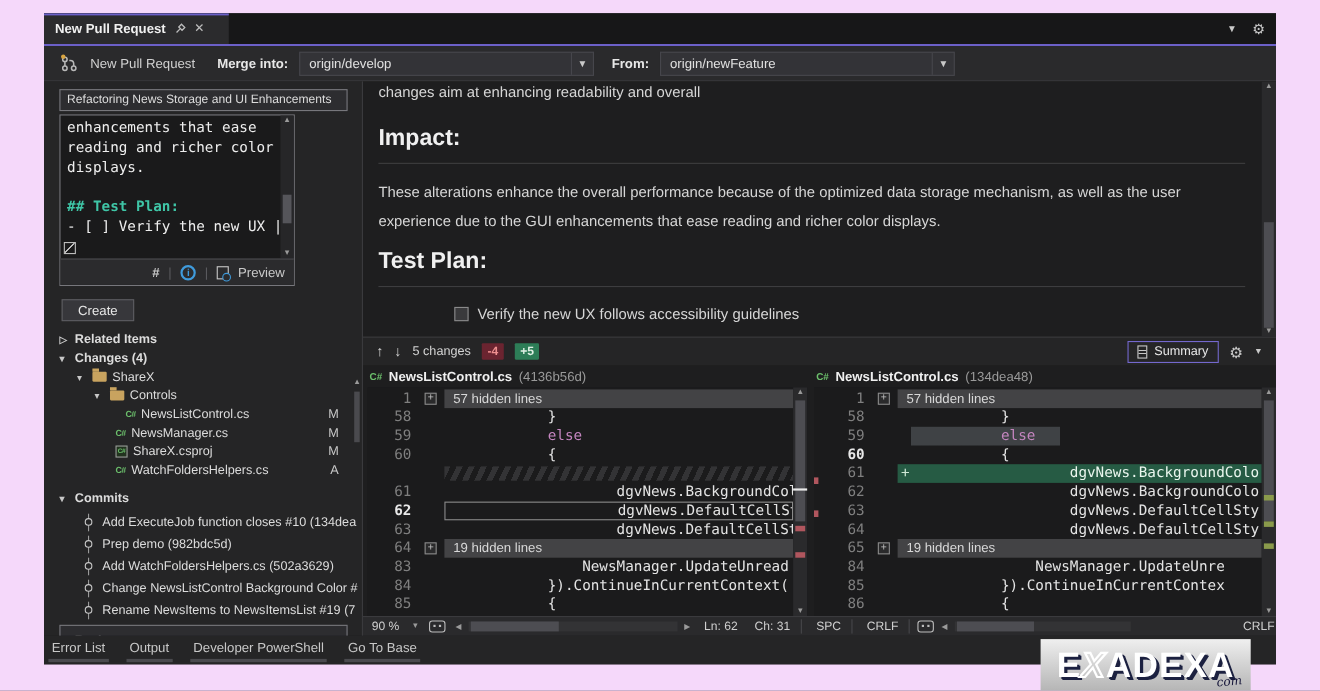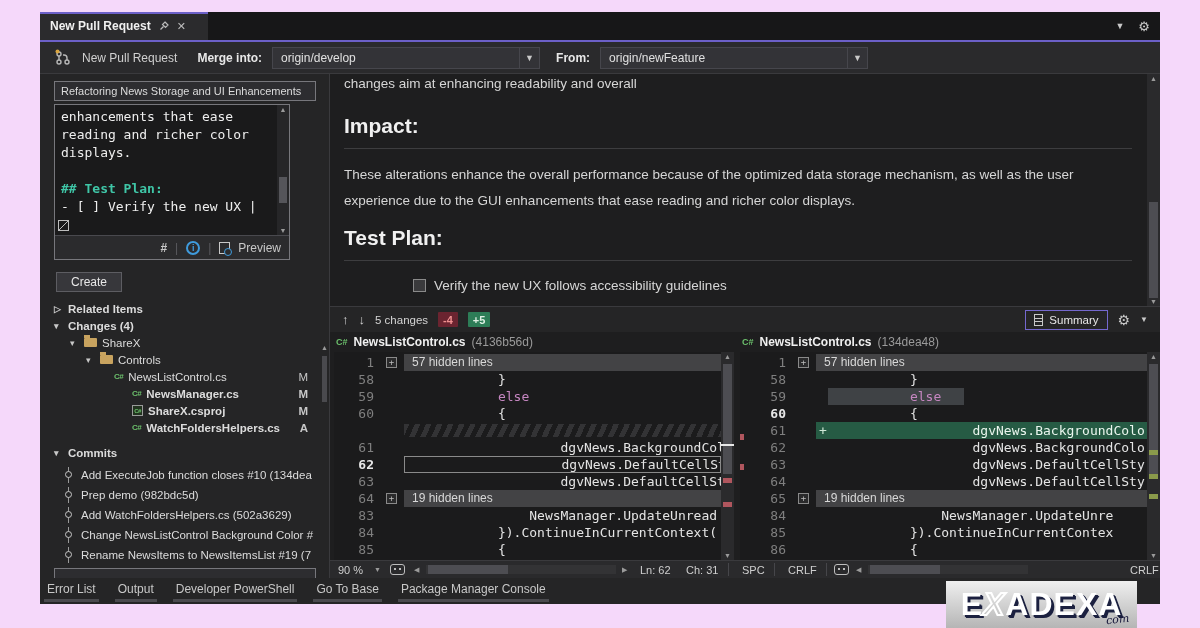--- a/index.html
+++ b/index.html
@@ -24,21 +24,21 @@
   .dropdown { height:22px; background:#333337; border:1px solid #46464c; display:flex; align-items:center; font-size:12px; color:#e0e0e0; }
   .dropdown .val { flex:1; padding:0 8px; white-space:nowrap; overflow:hidden; }
   .dropdown .dd-btn { width:20px; height:100%; border-left:1px solid #46464c; display:flex; align-items:center; justify-content:center; color:#c9c9c9; font-size:9px; }
   .dd-merge { width:268px; }
   .dd-from  { width:268px; }
   .branch-icon { width:18px; height:18px; position:relative; }
 
   
   .left-panel { position:absolute; left:0; top:62px; width:290px; height:504px; background:#252526; border-right:1px solid #3a3a3d; overflow:hidden; }
   .pr-title { position:absolute; left:14px; top:7px; width:262px; height:20px; background:#2d2d30; border:1px solid #77777c; color:#dcdcdc; font-size:11px; line-height:18px; padding:0 6px; white-space:nowrap; overflow:hidden; }
-  .desc-box { position:absolute; left:14px; top:30px; width:236px; height:156px; border:1px solid #77777c; background:#1a1a1b; }
+  .desc-box { position:absolute; left:14px; top:30px; width:214px; height:156px; border:1px solid #77777c; background:#1a1a1b; }
   .desc-edit { position:absolute; left:0; top:0; right:0; height:130px; padding:3px 6px; font-family:"DejaVu Sans Mono", monospace; font-size:13px; line-height:18px; color:#eeeeee; overflow:hidden; }
   .desc-edit .md-head { color:#3fc6a7; font-weight:bold; }
   .desc-scroll { position:absolute; right:0; top:0; width:12px; height:130px; background:#262628; }
   .desc-scroll .thumb { position:absolute; left:2px; top:72px; width:8px; height:26px; background:#55555a; }
   .desc-scroll .up, .desc-scroll .dn { position:absolute; left:0; width:12px; font-size:7px; color:#9a9a9a; text-align:center; }
   .desc-scroll .up{ top:1px; } .desc-scroll .dn{ bottom:1px; }
   .pen-icon { position:absolute; left:3px; bottom:28px; width:11px; height:11px; border:1px solid #bdbdbd; background:linear-gradient(135deg, transparent 45%, #bdbdbd 45%, #bdbdbd 55%, transparent 55%); }
   .desc-footer { position:absolute; left:0; right:0; bottom:0; height:24px; background:#2b2b2d; border-top:1px solid #49494e; display:flex; align-items:center; justify-content:flex-end; gap:8px; padding:0 8px; font-size:12px; color:#c8c8c8; }
   .desc-footer .sep { color:#5a5a5e; }
   .hash-btn { font-weight:bold; color:#c8c8c8; }
@@ -47,28 +47,28 @@
   .prev-ico::after { content:""; position:absolute; right:-3px; bottom:-3px; width:6px; height:6px; border-radius:50%; border:1.5px solid #3f9bdc; background:#2b2b2d; }
   .create-btn { position:absolute; left:16px; top:198px; width:66px; height:20px; background:#37373b; border:1px solid #5d5d62; color:#e8e8e8; font-size:12px; display:flex; align-items:center; justify-content:center; }
 
   
   .tree { position:absolute; left:0; top:226px; width:290px; bottom:0; font-size:11.5px; color:#dcdcdc; }
   .trow { height:17px; display:flex; align-items:center; gap:5px; padding-left:14px; white-space:nowrap; overflow:hidden; }
   .trow.hdr { font-weight:bold; }
   .twisty { color:#c8c8c8; font-size:9px; width:9px; }
   .folder { width:13px; height:9px; background:#c8a35f; border-radius:1px; position:relative; flex:none; }
   .folder::before { content:""; position:absolute; top:-3px; left:0; width:6px; height:3px; background:#c8a35f; }
-  .k-ind2 { padding-left:92px;font-weight:bold; } .k-ind3 { padding-left:74px; }
+  .k-ind2 { padding-left:65px; } .k-ind3 { padding-left:74px; }
   .ficon { font-size:8px; font-weight:bold; color:#6cc06c; flex:none; letter-spacing:-0.5px; }
   .k-ico-cs .ficon::before { content:"C#"; }
   .k-ico-proj .ficon { width:11px; height:11px; border:1px solid #9a9a9a; background:#22331f; display:flex; align-items:center; justify-content:center; font-size:6px; }
   .k-ico-proj .ficon::before { content:"C#"; }
   .fstatus { margin-left:auto; margin-right:22px; color:#c8c8c8; }
   .gap8 { height:8px; } .gap4{ height:4px; }
-  .commit-row { height:20px; display:flex; align-items:center; gap:8px; padding-left:24px; white-space:nowrap; overflow:hidden; font-size:11.5px; }
+  .commit-row { height:20px; display:flex; align-items:center; gap:8px; padding-left:36px; white-space:nowrap; overflow:hidden; font-size:11.5px; }
   .cglyph { position:relative; width:9px; height:16px; flex:none; }
   .cglyph::before { content:""; position:absolute; left:4px; top:0; bottom:0; width:1px; background:#9a9a9a; }
   .cglyph::after { content:""; position:absolute; left:1px; top:4px; width:5px; height:5px; border:1.5px solid #c8c8c8; border-radius:50%; background:#252526; }
   .reviewer-input { position:absolute; left:14px; bottom:-6px; width:262px; height:16px; border:1px solid #77777c; background:#2d2d30; }
   .tree-scroll { position:absolute; right:1px; top:44px; width:9px; bottom:0; }
   .tree-scroll .up { position:absolute; top:0; left:0; width:9px; font-size:7px; color:#9a9a9a; text-align:center; }
   .tree-scroll .thumb { position:absolute; top:12px; left:2px; width:5px; height:46px; background:#4a4a4e; }
 
   
   .right-region { position:absolute; left:290px; top:62px; width:830px; height:504px; background:#1e1e1f; }
@@ -577,21 +577,20 @@
       <div class="ds-item" style="left:800px;">CRLF</div>
     </div>
   </div>
 
   <div class="bottom-bar">
 
   <span class="btab">Error List</span>
       <span class="btab">Output</span>
       <span class="btab">Developer PowerShell</span>
       <span class="btab">Go To Base</span>
-      <span class="btab">Package Manager Console</span>
     </div>
 
 </div>
 
 <div class="watermark">
   <span class="wm-text"><span>E</span><span class="wm-x">X</span><span>ADEXA</span></span>
   <span class="wm-sub">com</span>
 </div>
 
 </body></html>

